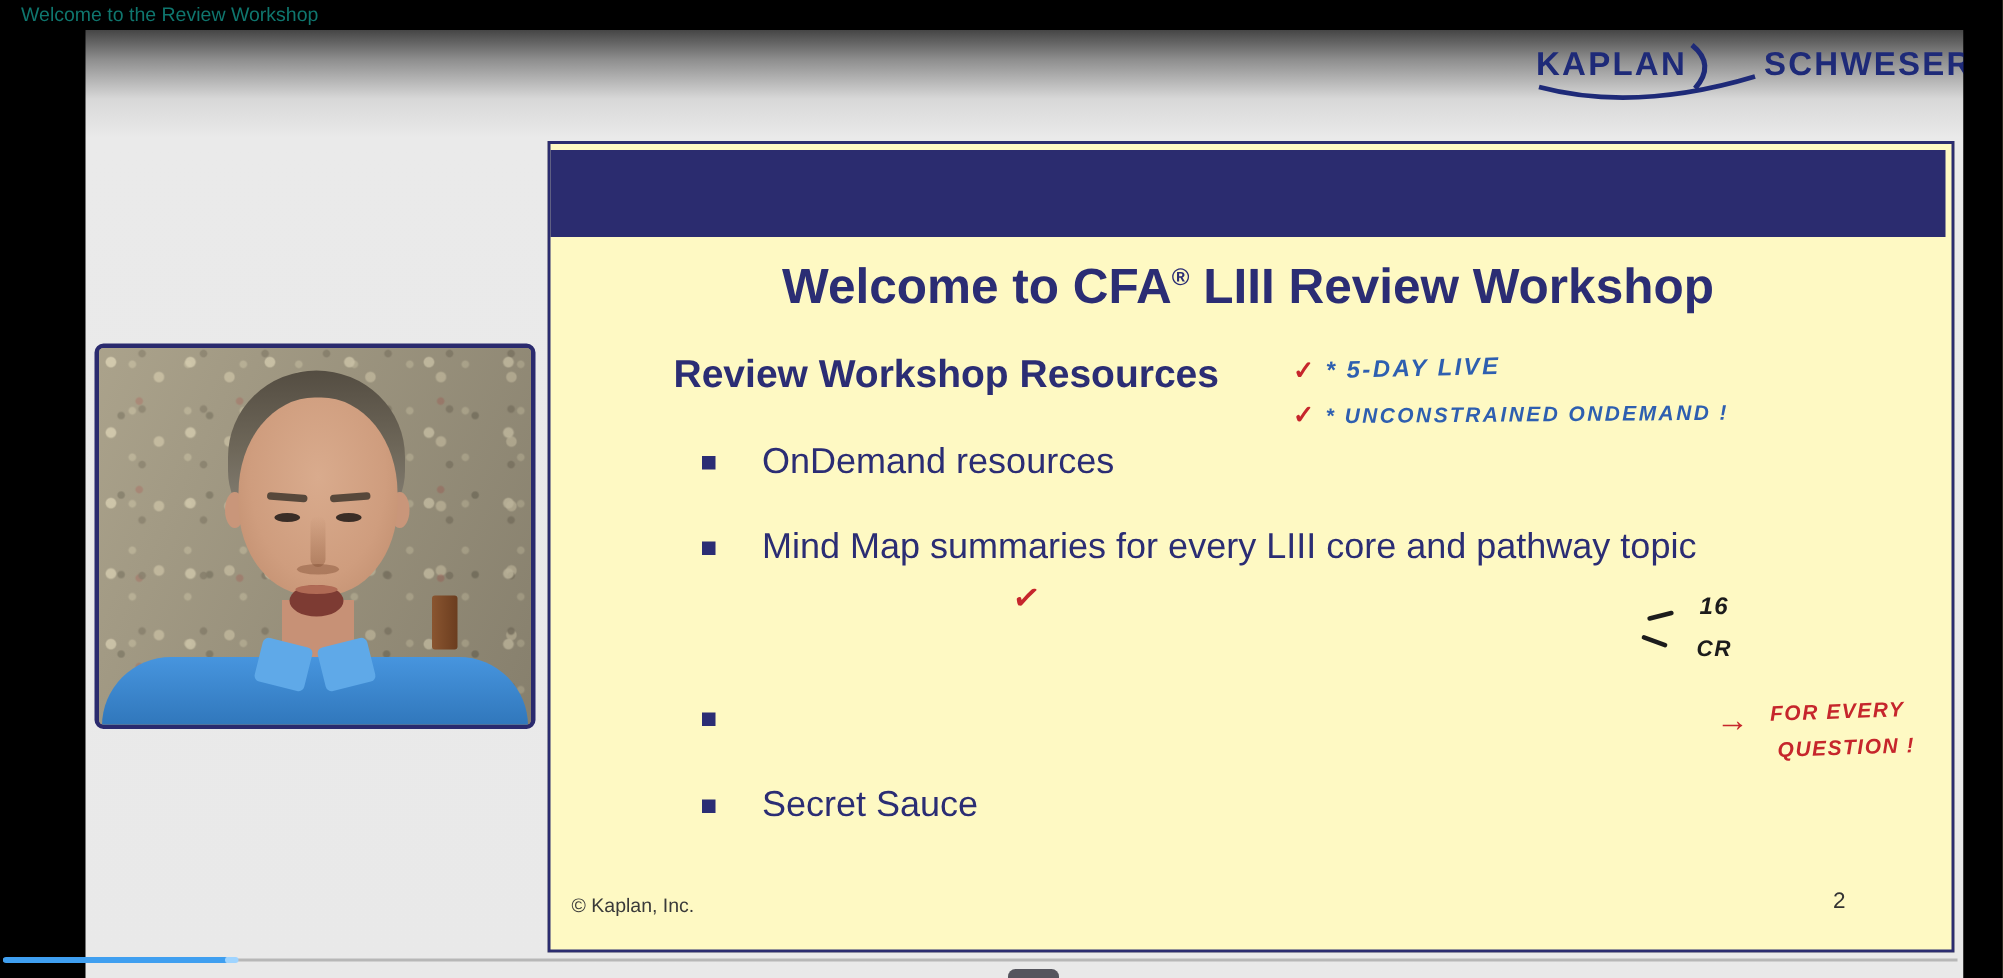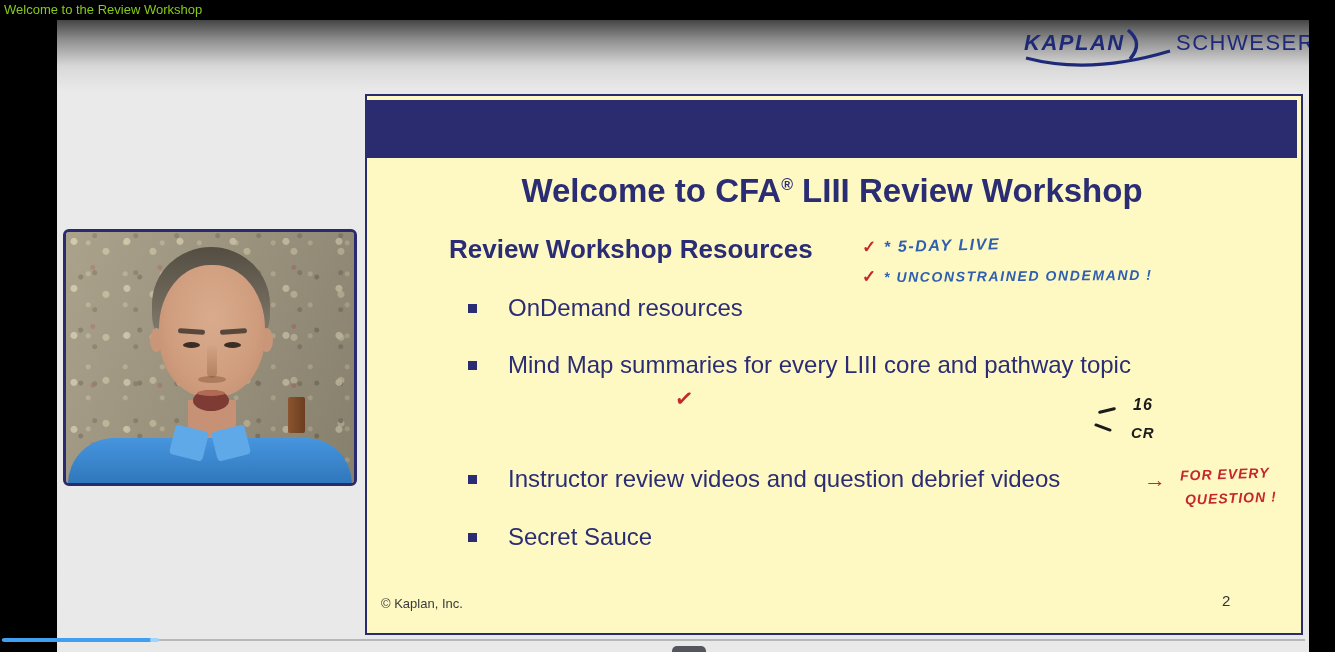--- a/index.html
+++ b/index.html
@@ -2,32 +2,32 @@
 <html><head>
 <meta charset="utf-8">
 <style>
   html,body{margin:0;padding:0;background:#000;}
   .stage{position:relative;width:1335px;height:652px;background:#000;overflow:hidden;
          font-family:"Liberation Sans",sans-serif;}
   .abs{position:absolute;}
 
   
   .titlebar{left:0;top:0;width:1335px;height:20px;background:#000;}
-  .titlebar-text{left:4px;top:2px;font-size:13px;color:#84cc16;white-space:nowrap;text-align:right;}
+  .titlebar-text{left:14px;top:2px;font-size:13px;color:#0f766e;white-space:nowrap;text-align:right;}
 
   
   .main-area{left:57px;top:20px;width:1252px;height:632px;
     background:linear-gradient(180deg,#454545 0px,#8f8f8f 20px,#d8d8d8 46px,#eaeaea 72px,#e9e9e9 100%);}
   .right-bar{left:1309px;top:0;width:26px;height:652px;background:#000;}
   .bl-corner{left:0;top:626px;width:42px;height:26px;background:#000;}
 
   
   .logo{left:1024px;top:28px;width:276px;height:48px;}
-  .logo-kaplan{left:0;top:2px;font-size:22px;font-weight:bold;letter-spacing:1.5px;color:#1e2a78;font-style:italic;}
-  .logo-schweser{left:152px;top:2px;font-size:22px;font-weight:normal;letter-spacing:1.5px;color:#1e2a78;}
+  .logo-kaplan{left:0;top:2px;font-size:22px;font-weight:bold;letter-spacing:1.5px;color:#1e2a78;}
+  .logo-schweser{left:152px;top:2px;font-size:22px;font-weight:bold;letter-spacing:1.5px;color:#1e2a78;}
   .logo svg{left:0;top:0;}
 
   
   .webcam{left:63px;top:229px;width:288px;height:251px;border:3px solid #2a2a6e;border-radius:6px;
           overflow:hidden;background:#9c947f;}
   .scene{position:relative;width:100%;height:100%;
     background-color:#9c947f;
     background-image:
       linear-gradient(115deg,rgba(205,196,168,.30),rgba(92,87,73,.34)),
       radial-gradient(circle at 15% 20%, rgba(224,215,185,.85) 0 3px, transparent 4px),
@@ -156,21 +156,20 @@
     <div class="abs bullet-row" style="top:195px;">
       <span class="bullet-sq"></span>
       <span class="bullet-text">OnDemand resources</span>
     </div>
     <div class="abs bullet-row" style="top:252px;">
       <span class="bullet-sq"></span>
       <span class="bullet-text">Mind Map summaries for every LIII core and pathway topic</span>
     </div>
     <div class="abs bullet-row" style="top:366px;">
       <span class="bullet-sq"></span>
-      <span class="bullet-text">Instructor review videos and question debrief videos</span>
     </div>
     <div class="abs bullet-row" style="top:424px;">
       <span class="bullet-sq"></span>
       <span class="bullet-text">Secret Sauce</span>
     </div>
 
     <div class="abs qa-check">✓</div>
 
     <div class="abs bracket-stroke bk1"></div>
     <div class="abs bracket-stroke bk2"></div>

